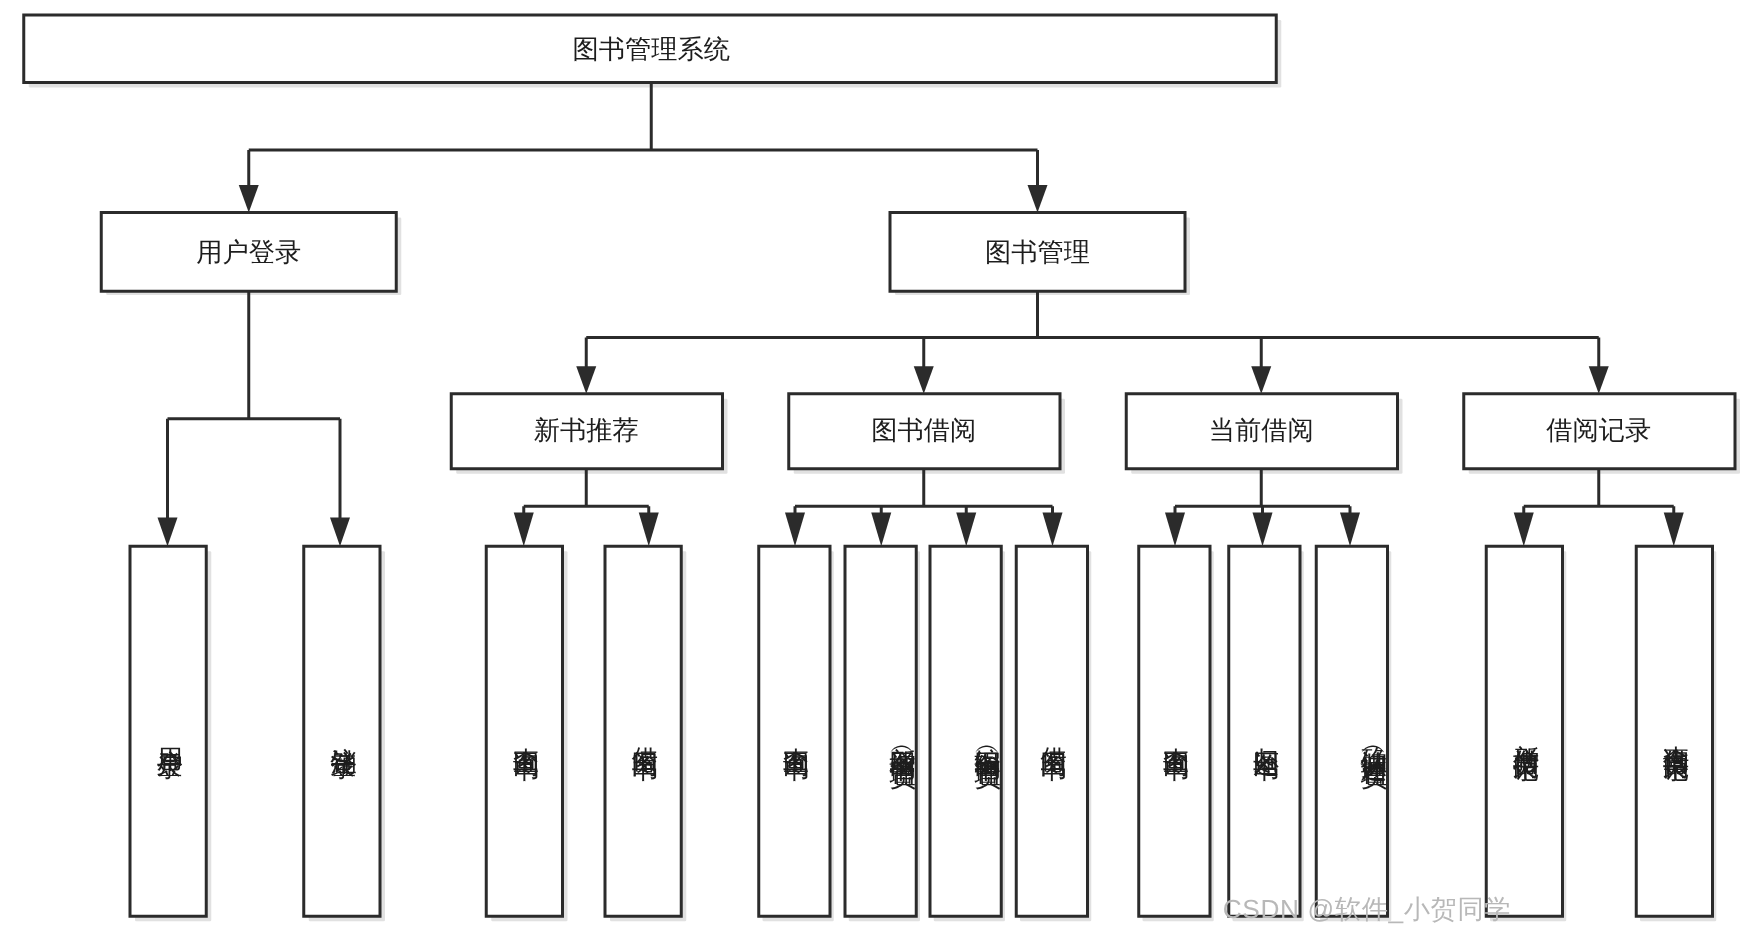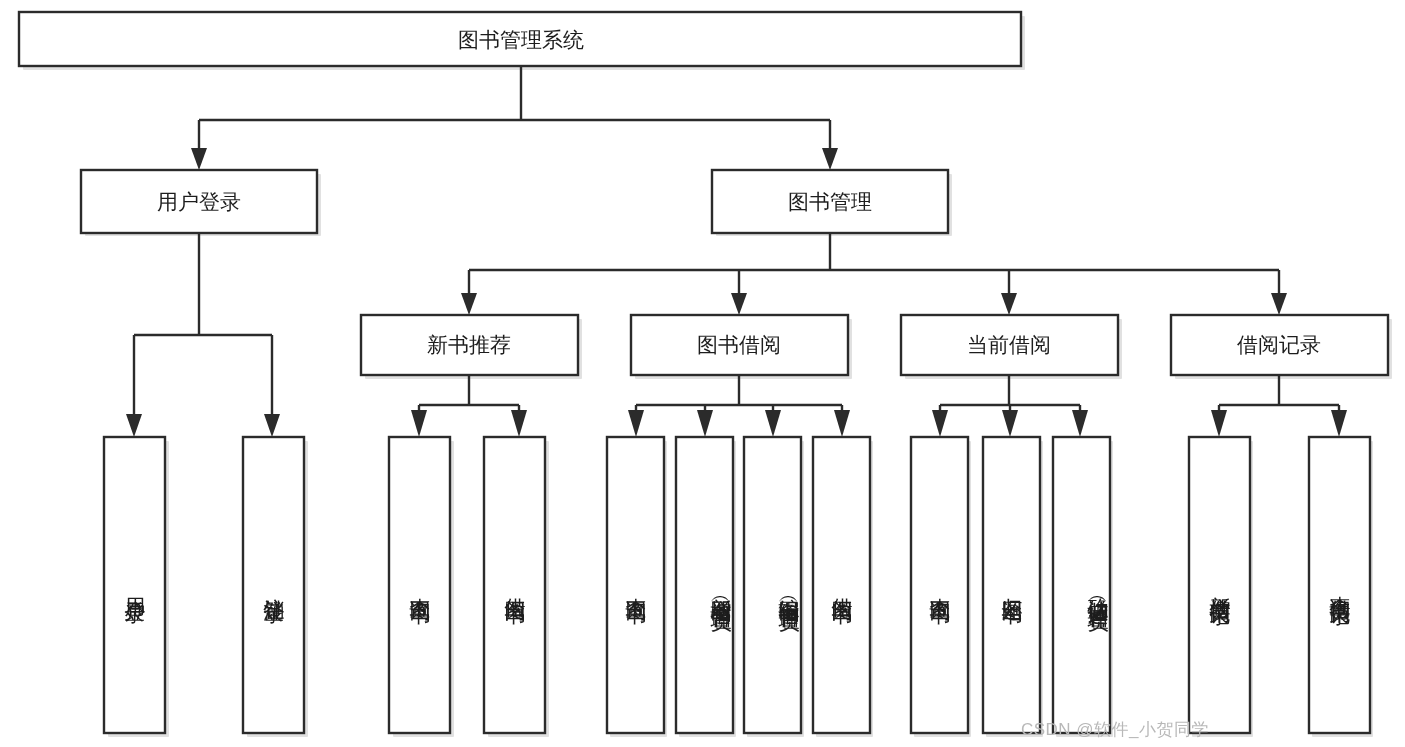--- a/index.html
+++ b/index.html
@@ -65,21 +65,21 @@
     align-items: center;
     justify-content: center;
     white-space: nowrap;
     user-select: none;
   }
   .watermark {
     position: absolute;
     right: 12px;
     bottom: 6px;
     font-family: "Liberation Sans", "DejaVu Sans", sans-serif;
-    font-size: 17px;
+    font-size: 21px;
     color: #b8b8b8;
     white-space: nowrap;
     letter-spacing: 0.5px;
     text-align: right;
   }
 </style>
 </head>
 <body>
 
 <div id="diagram-root">

